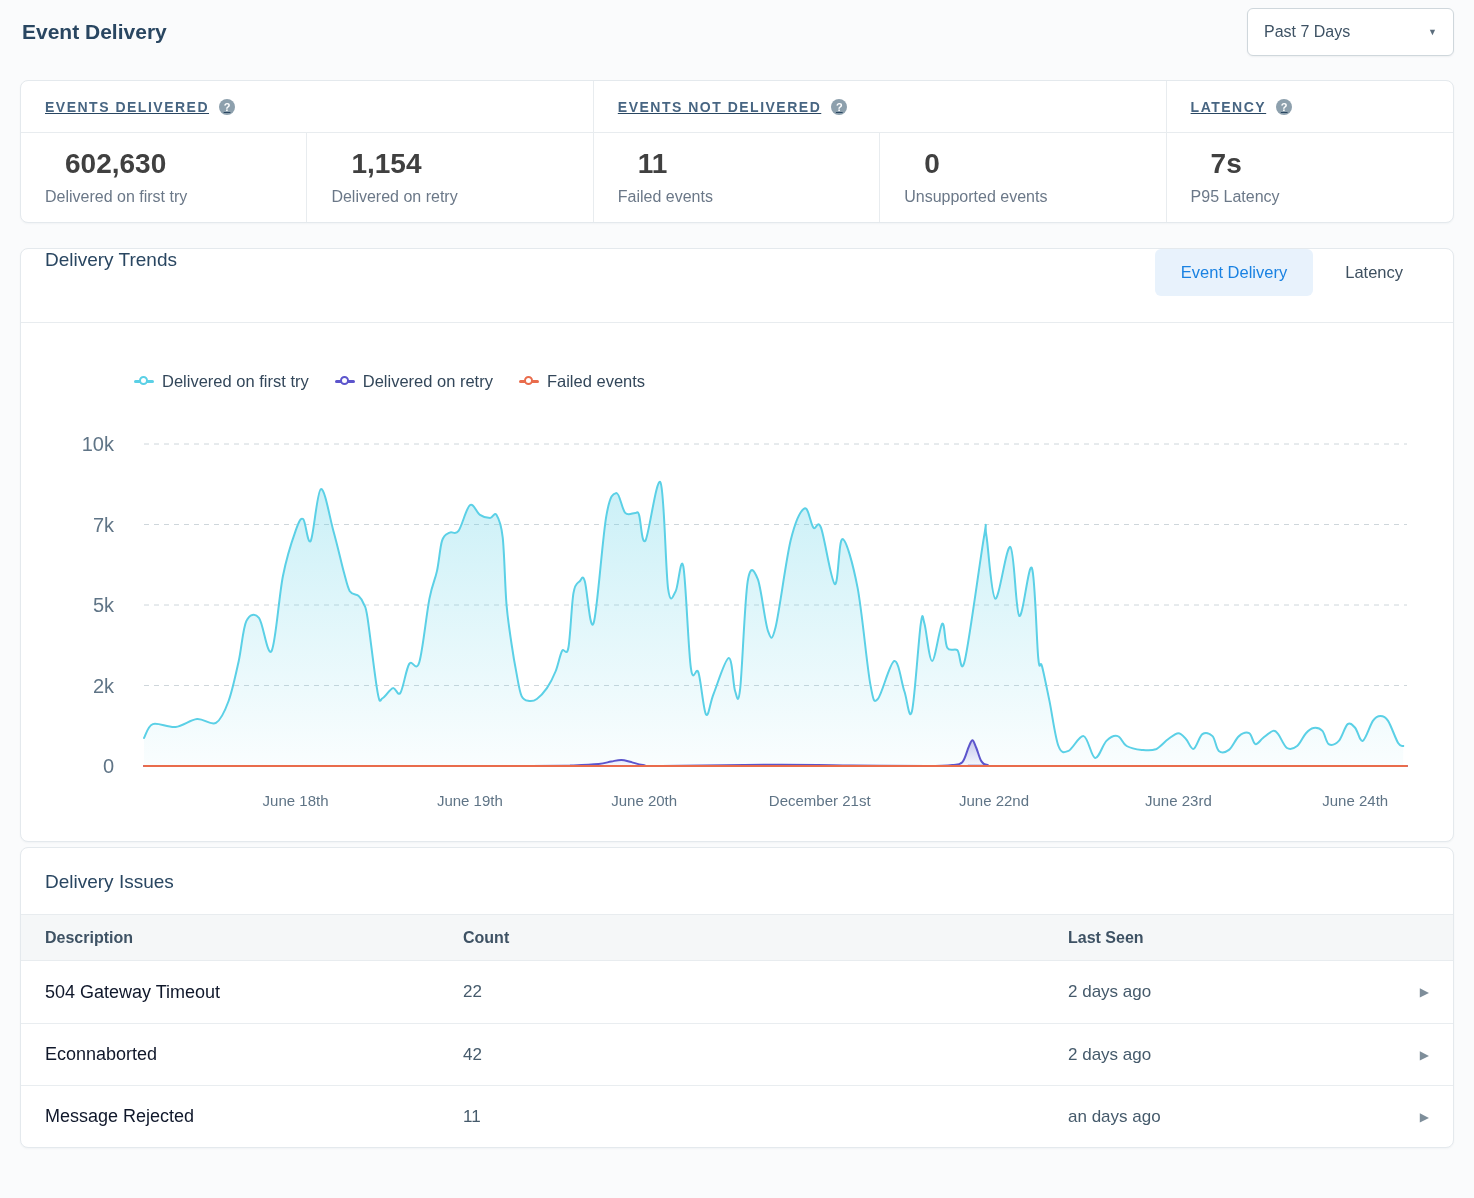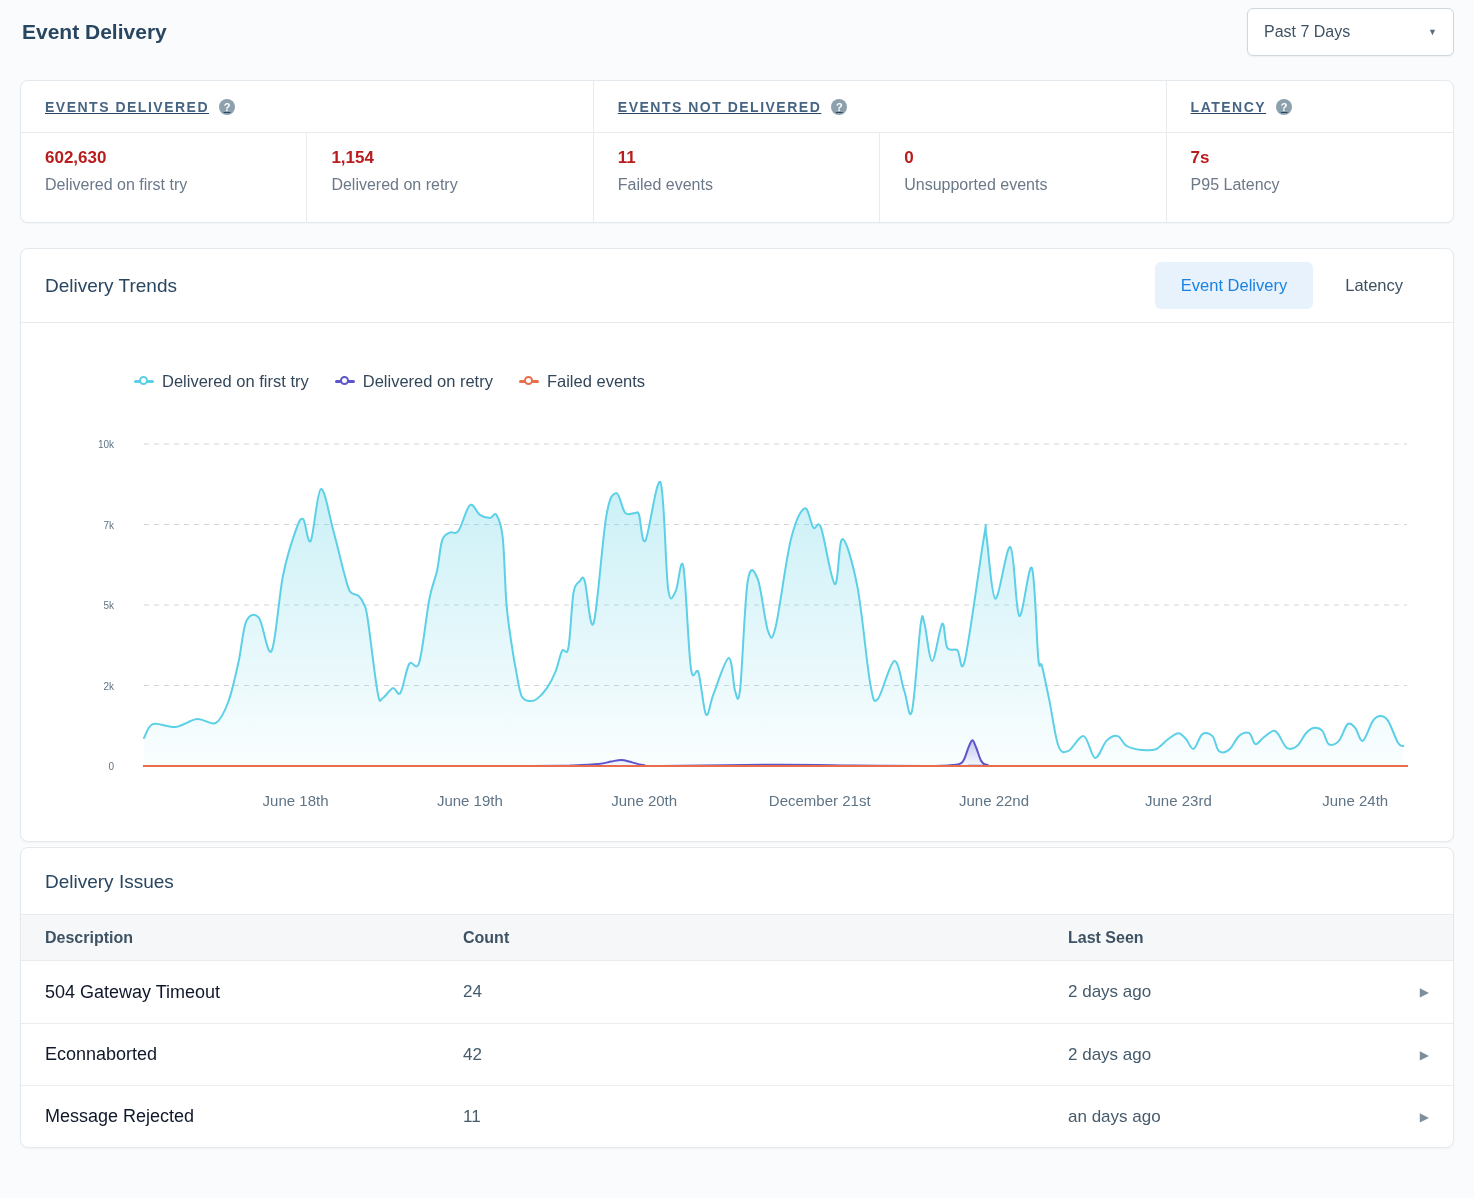--- a/index.html
+++ b/index.html
@@ -36,26 +36,26 @@
   .shead-cell:nth-child(-n+2) { border-right:1px solid #e8ecef; }
   .shead-label { font-size:14px; font-weight:700; letter-spacing:1.5px; color:#476582; }
   .help {
     display:inline-flex; align-items:center; justify-content:center;
     width:16px; height:16px; margin-left:10px; border-radius:50%;
     background:#8da0ad; color:#fff; font-size:11px; font-weight:700; cursor:pointer;
   }
   .stats-vals { display:grid; grid-template-columns:repeat(5,1fr); }
   .stat-cell { padding:15px 24px 0; height:89px; }
   .stat-cell:not(:last-child) { border-right:1px solid #e8ecef; }
-  .stat-value { font-size:17px; font-weight:700; color:#b91c1c; }
+  .stat-value { font-size:28px; font-weight:700; color:#404040;margin-left:20px; }
   .stat-label { font-size:16px; color:#6b7888; margin-top:8px; }
 
   
   .trends-card { margin-top:25px; padding-bottom:30px; }
-  .trends-head { display:flex; justify-content:space-between; align-items:center; height:74px;
+  .trends-head { display:flex; justify-content:space-between; align-items:flex-start; height:74px;
                  padding:0 24px; border-bottom:1px solid #e8ecef; }
   .section-title { font-size:19px; font-weight:500; color:#294661; }
   .tabs { display:flex; align-items:center; gap:6px; }
   .tab {
     border:none; background:transparent; border-radius:6px;
     padding:14px 26px; font-family:"Liberation Sans", sans-serif;
     font-size:16.5px; color:#3e5060; cursor:pointer;
   }
   .tab.active { background:#e8f2fc; color:#1a82e2; }
 
@@ -64,21 +64,21 @@
   .legend-item { display:flex; align-items:center; gap:8px; cursor:pointer; }
   .lg-marker { position:relative; width:20px; height:12px; display:inline-block; }
   .lg-line { position:absolute; left:0; right:0; top:4.5px; height:3px; border-radius:2px; background:#999; }
   .lg-ring { position:absolute; left:5px; top:1px; width:9px; height:9px; border-radius:50%;
              background:#fff; border:2.5px solid #999; }
   .lg-label { font-size:16.5px; color:#33475a; }
 
   
   .plot { position:relative; height:322px; margin:53px 46px 0 123px; }
   .ytick { position:absolute; right:calc(100% + 30px); transform:translateY(-50%);
-           font-size:10px; color:#5f7486; white-space:nowrap; }
+           font-size:20px; color:#5f7486; white-space:nowrap; }
   .xlabels { position:relative; height:45px; margin:0 46px 0 123px; }
   .xtick { position:absolute; top:26px; transform:translateX(-50%);
            font-size:15px; color:#5f7486; white-space:nowrap; }
 
   
   .issues-card { margin-top:5px; border-radius:8px; }
   .issues-head { padding:23px 24px 21px; }
   .itable-header {
     display:grid; grid-template-columns:418px 605px 1fr 40px; align-items:center;
     height:47px; padding:0 24px; background:#f5f7f8;
@@ -224,21 +224,21 @@
     </div>
     <div class="itable-header">
       <div>Description</div>
       <div>Count</div>
       <div>Last Seen</div>
       <div></div>
     </div>
 
     <div class="irow">
       <a class="ilink" href="#">504 Gateway Timeout</a>
-      <div class="icell">24</div>
+      <div class="icell">22</div>
       <div class="icell">2 days ago</div>
       <div class="chev">▶</div>
     </div>
     <div class="irow">
       <a class="ilink" href="#">Econnaborted</a>
       <div class="icell">42</div>
       <div class="icell">2 days ago</div>
       <div class="chev">▶</div>
     </div>
     <div class="irow">

